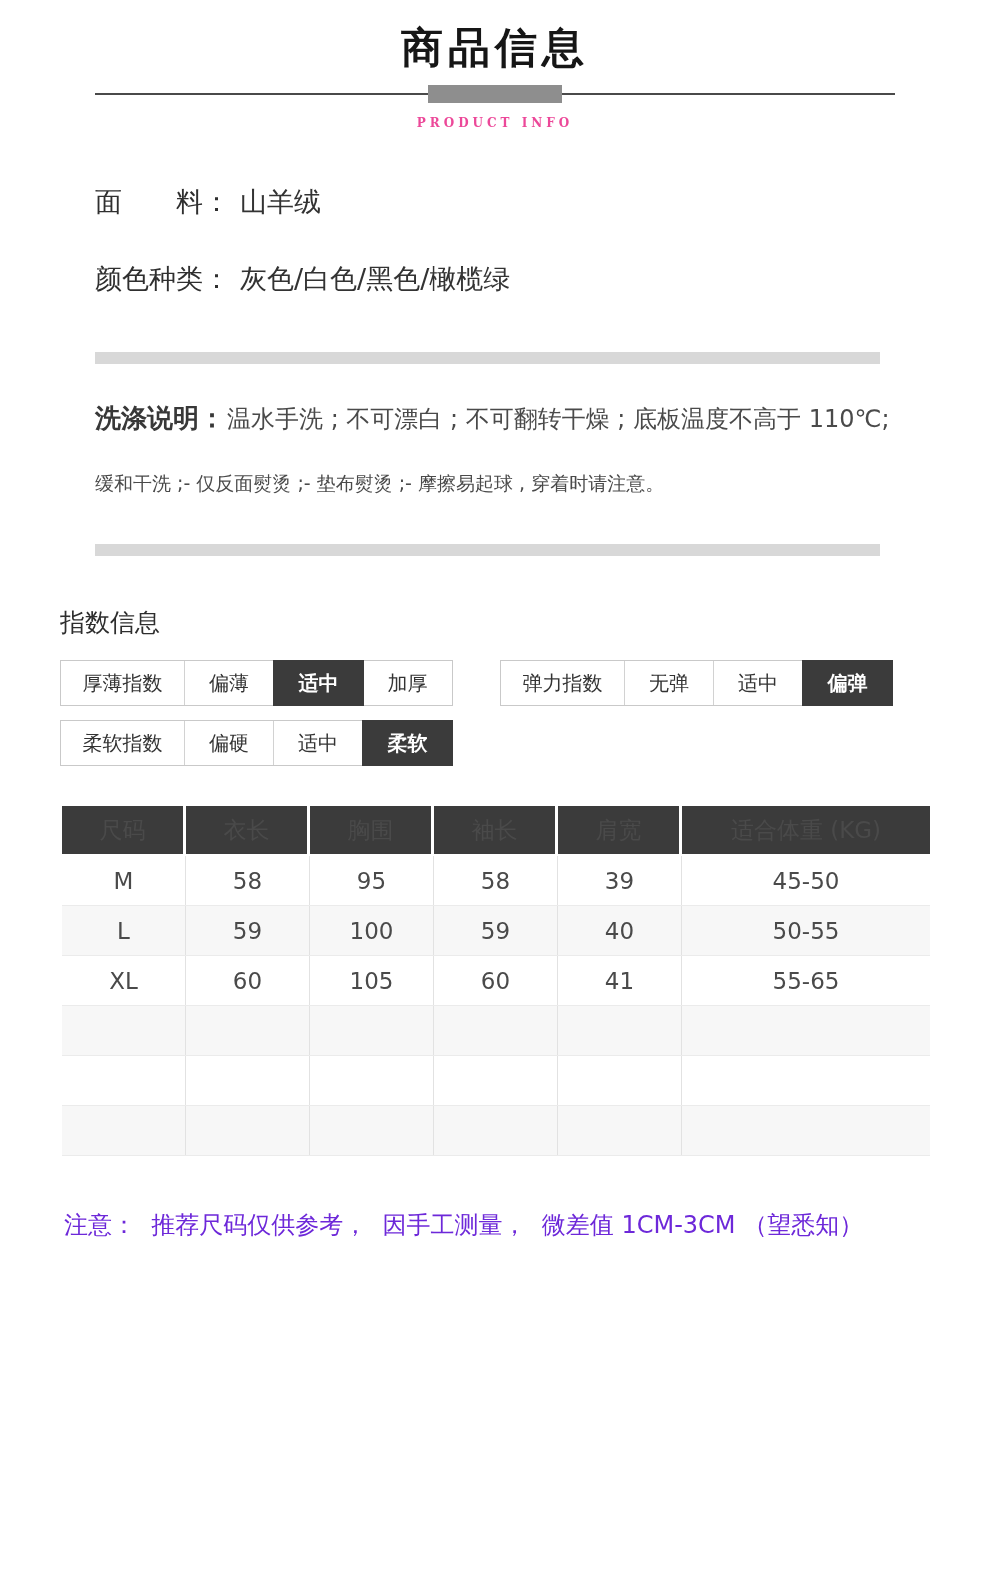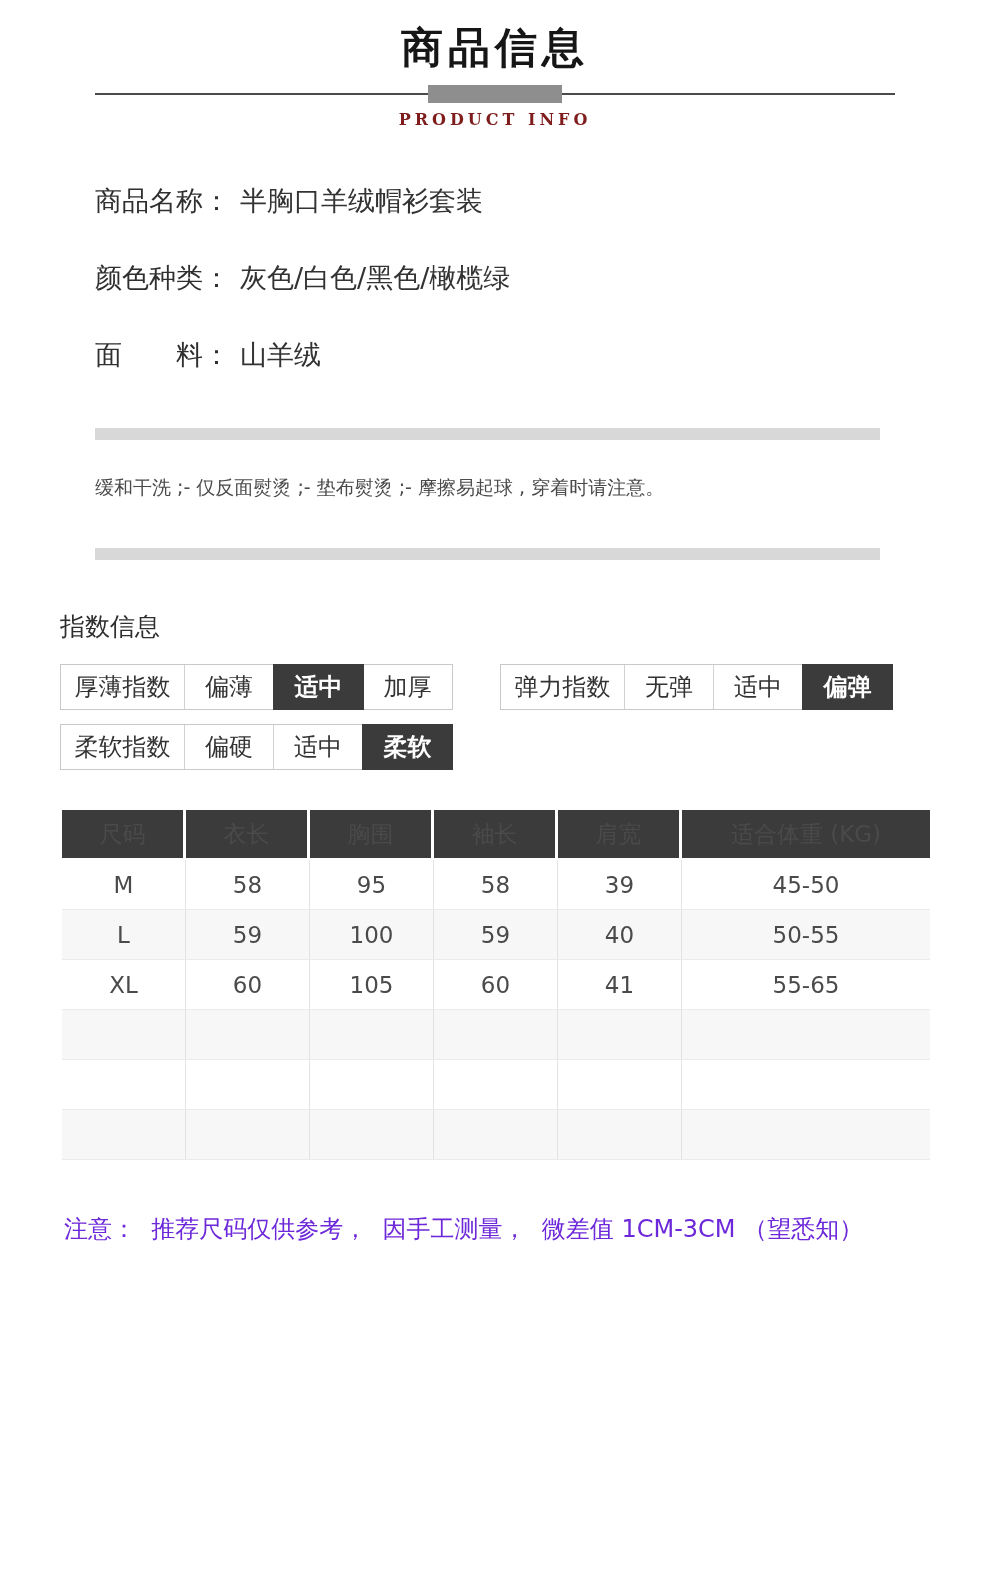--- a/index.html
+++ b/index.html
@@ -27,26 +27,26 @@
   .divider { position: relative; width: 800px; height: 18px; margin: 13px auto 0; }
   .divider-line {
     position: absolute; left: 0; right: 0; top: 50%; height: 2px;
     margin-top: -1px; background: #4a4a4a;
   }
   .divider-rect {
     position: absolute; left: 50%; top: 0; width: 134px; height: 18px;
     transform: translateX(-50%); background: #8e8e8e;
   }
   .sec-subtitle {
-    margin-top: 7px;
+    margin-top: 13px;
     font-family: "DejaVu Serif", "Liberation Serif", serif;
     font-weight: bold;
-    font-size: 16px;
+    font-size: 12px;
     letter-spacing: 4px;
-    color: #7f1d1d;
+    color: #ec4899;
   }
 
   
   .details { margin: 56px 0 0 95px; }
   .detail-row { margin-bottom: 45px; font-size: 27px; line-height: 32px; color: #333; }
   .detail-label { color: #2f2f2f; }
   .detail-value { margin-left: 10px; color: #333; }
 
   
   .gray-bar { width: 785px; margin-left: 95px; height: 12px; background: #d8d8d8; }
@@ -72,21 +72,21 @@
   }
   .idx-table {
     display: grid;
     grid-template-columns: 124px 1fr 1fr 1fr;
     height: 46px;
     border: 1px solid #c9c9c9;
     background: #ffffff;
   }
   .idx-cell {
     display: flex; align-items: center; justify-content: center;
-    font-size: 24px; color: #333;
+    font-size: 20px; color: #333;
     border-right: 1px solid #d2d2d2;
   }
   .idx-cell:last-child { border-right: none; }
   .idx-opt.selected {
     background: #3b3b3b; color: #ffffff; font-weight: bold;
     margin: -1px; border-right: none; position: relative; z-index: 1;
   }
 
   
   .size-header { margin-top: 68px; }
@@ -127,32 +127,32 @@
     <div class="sec-title">商品信息</div>
     <div class="divider">
       <span class="divider-line"></span>
       <span class="divider-rect"></span>
     </div>
     <div class="sec-subtitle">PRODUCT INFO</div>
   </div>
 
   <div class="details">
     <div class="detail-row">
-      <span class="detail-label">商品名称：</span><span class="detail-value">半胸口羊绒帽衫套装</span>
+      <span class="detail-label">面　　料：</span><span class="detail-value">山羊绒</span>
     </div>
     <div class="detail-row">
       <span class="detail-label">颜色种类：</span><span class="detail-value">灰色/白色/黑色/橄榄绿</span>
     </div>
-    <div class="detail-row">
-      <span class="detail-label">面　　料：</span><span class="detail-value">山羊绒</span>
-    </div>
   </div>
 
   <div class="gray-bar bar-1"></div>
   <div class="wash">
+    <div class="wash-line1">
+      <span class="wash-label">洗涤说明：</span><span>温水手洗 ; 不可漂白 ; 不可翻转干燥 ; 底板温度不高于 110℃;</span>
+    </div>
     <div class="wash-line2">缓和干洗 ;- 仅反面熨烫 ;- 垫布熨烫 ;- 摩擦易起球 , 穿着时请注意。</div>
   </div>
   <div class="gray-bar bar-2"></div>
 
   <div class="index-section">
     <div class="index-title">指数信息</div>
     <div class="index-grid">
 
       <div class="idx-table">
         <div class="idx-cell idx-label">厚薄指数</div>

